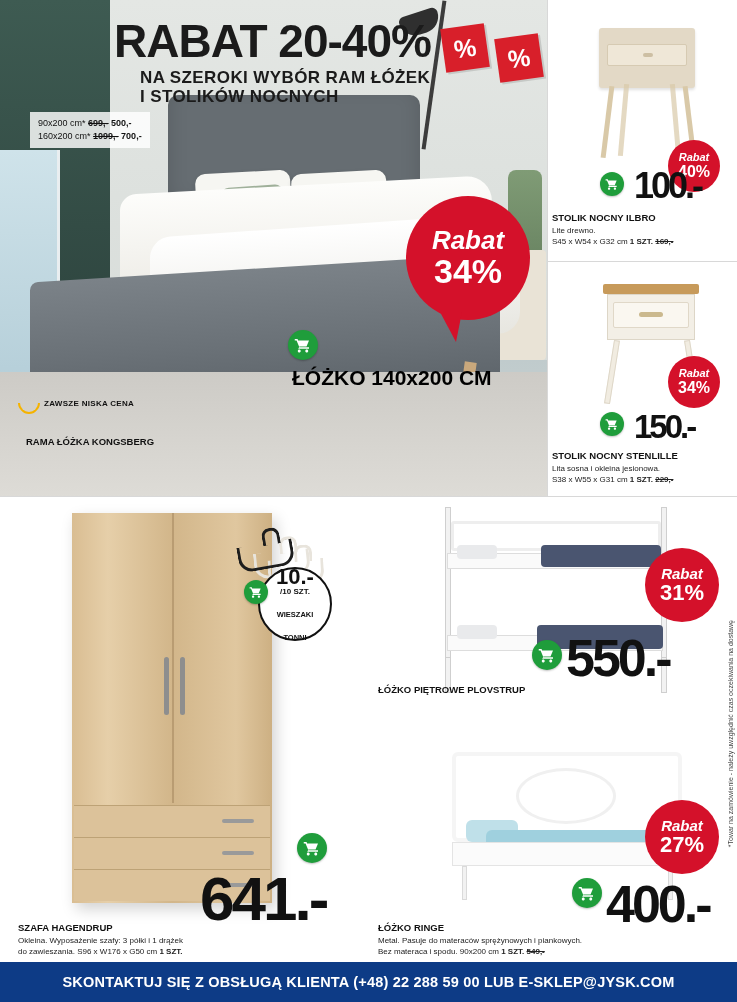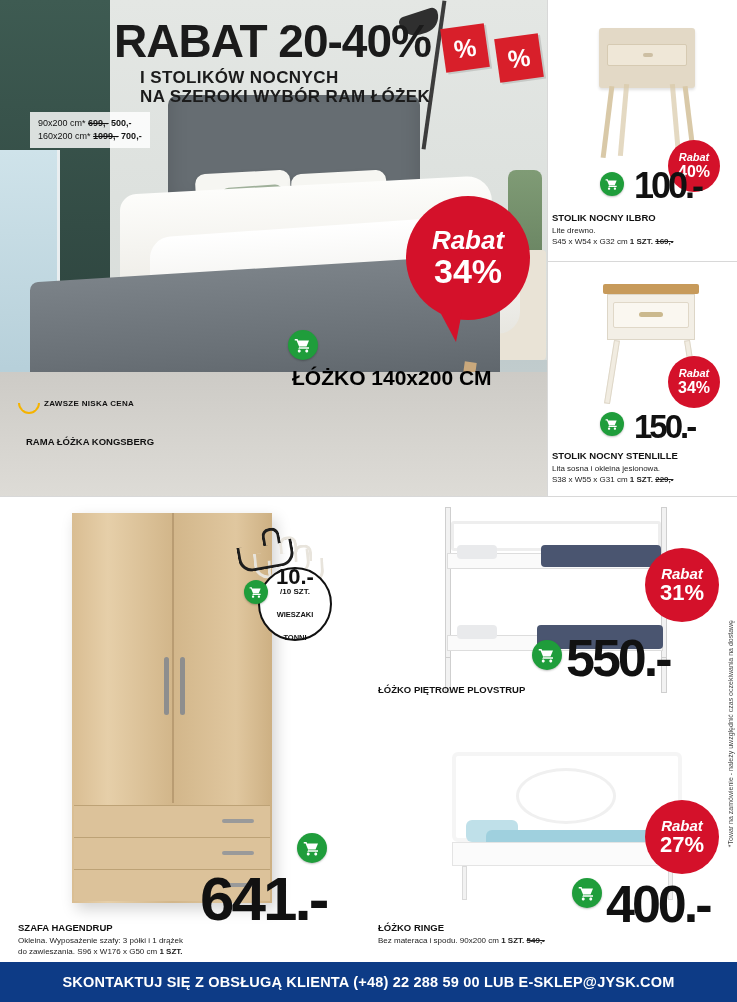--- a/index.html
+++ b/index.html
@@ -313,22 +313,22 @@
     <div class="duvet"></div>
     <div class="bedbase"></div>
     <div class="leg1"></div>
     <div class="leg2"></div>
     <div class="rug"></div>
   </div>
 
   <div class="headline">
     <div class="l1">RABAT 20-40%</div>
     <div class="l2">
+      <div>NA SZEROKI WYBÓR RAM ŁÓŻEK</div>
       <div>I STOLIKÓW NOCNYCH</div>
-      <div>NA SZEROKI WYBÓR RAM ŁÓŻEK</div>
     </div>
   </div>
   <div class="pct-tag t1">%</div>
   <div class="pct-tag t2">%</div>
 
   <div class="price-box-small">
     <div>
       <span>90x200 cm*</span>
       <span class="strike bold">699,-</span>
       <span class="bold">500,-</span>
@@ -525,20 +525,21 @@
   </div>
   <div class="cart" style="left:572px; top:878px;">
     <svg viewBox="0 0 24 24">
         <path d="M7 18c-1.1 0-2 .9-2 2s.9 2 2 2 2-.9 2-2-.9-2-2-2zm10 0c-1.1 0-2 .9-2 2s.9 2 2 2 2-.9 2-2-.9-2-2-2zM7.2 14h9.5l3.3-8H5.4L4.8 4H1v2h2.4l3.6 8.6L5.6 17H20v-2H7.2z"></path>
       </svg>
   </div>
   <div class="bigprice" style="left:606px; top:878px; font-size:52px;">400.-</div>
   <div class="abs" style="left:378px; top:922px; width:300px;">
     <div class="prodtitle">ŁÓŻKO RINGE</div>
     <div class="proddesc" style="margin-top:2px;">
+      <div>Metal. Pasuje do materaców sprężynowych i piankowych.</div>
       <div>
         <span>Bez materaca i spodu. 90x200 cm</span>
         <span class="bold">1 SZT.</span>
         <span class="bold strike">549,-</span>
       </div>
     </div>
   </div>
 
   <div class="sidetext">*Towar na zamówienie - należy uwzględnić czas oczekiwania na dostawę</div>
 

